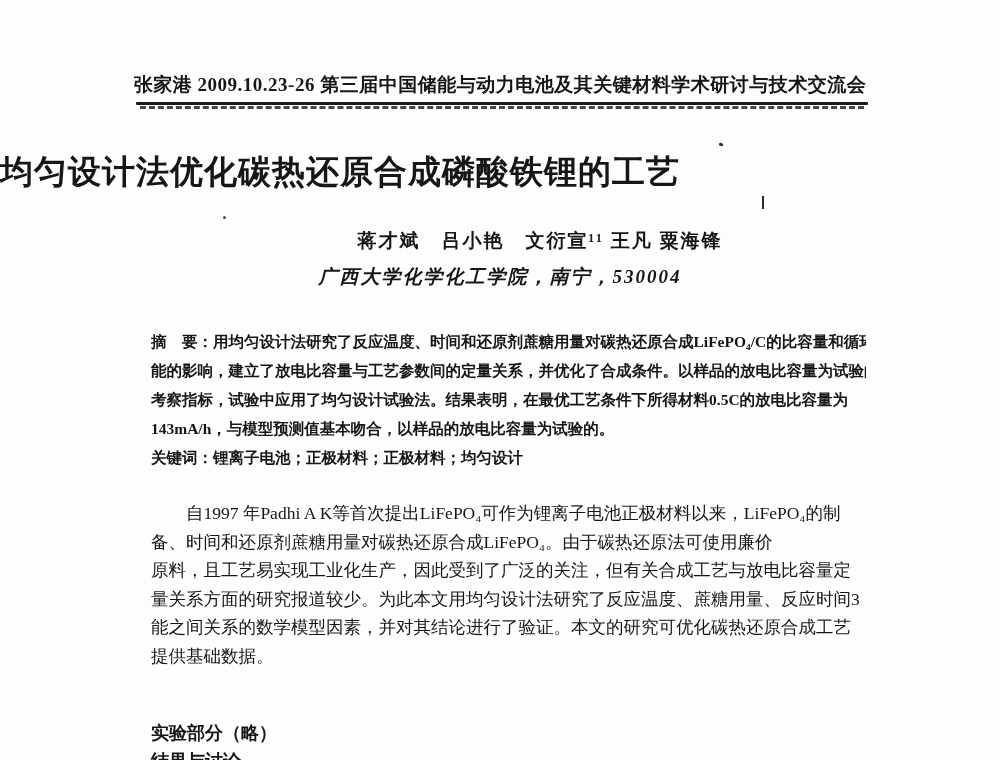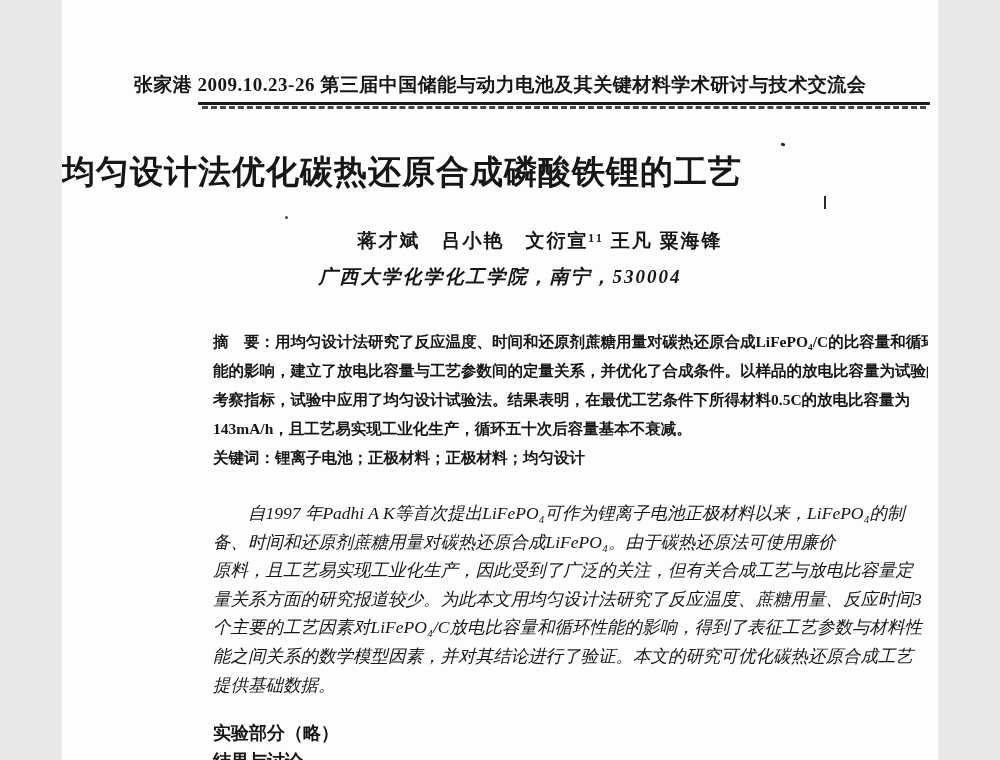--- a/index.html
+++ b/index.html
@@ -1,18 +1,18 @@
 <!DOCTYPE html>
 <html><head>
 <meta charset="utf-8">
 <style>
   html,body{margin:0;padding:0;background:#e8e8e8;}
   .page{
     position:relative;
-    width:876px;height:760px;
+    width:1000px;height:760px;
     margin:0 auto;
     background:#fdfdfd;
     color:#161616;
     overflow:hidden;
     font-family:"Liberation Serif","DejaVu Serif",serif;
   }
   .conf-header{
     position:absolute;top:72px;left:0;width:100%;
     text-align:center;
     font-size:19px;font-weight:bold;
@@ -50,21 +50,21 @@
   }
   .abstract{
     position:absolute;top:327px;left:151px;width:715px;
     font-size:15.5px;line-height:29px;font-weight:600;
   }
   .abstract .line{white-space:nowrap;overflow:hidden;}
   .body-text{
     position:absolute;top:499px;left:151px;width:715px;
     font-size:17.5px;line-height:28.6px;font-weight:500;
   }
-  .body-text .line{white-space:nowrap;overflow:hidden;font-style:italic;}
+  .body-text .line{white-space:nowrap;overflow:hidden;}
   .body-text .line.indent{text-indent:35px;}
   .sec-heading{
     position:absolute;left:151px;
     font-size:18px;font-weight:bold;
     white-space:nowrap;
   }
   .sec-exp{top:721px;}
   .sec-results{top:749px;}
   
   .artifact{position:absolute;background:#2b2b2b;}
@@ -89,30 +89,29 @@
   <div class="artifact art-dot"></div>
 
   <div class="authors">蒋才斌　吕小艳　文衍宣¹¹ 王凡 粟海锋</div>
 
   <div class="affiliation">广西大学化学化工学院，南宁，530004</div>
 
   <div class="abstract">
     <div class="line">摘　要：用均匀设计法研究了反应温度、时间和还原剂蔗糖用量对碳热还原合成LiFePO₄/C的比容量和循环性</div>
     <div class="line">能的影响，建立了放电比容量与工艺参数间的定量关系，并优化了合成条件。以样品的放电比容量为试验的</div>
     <div class="line">考察指标，试验中应用了均匀设计试验法。结果表明，在最优工艺条件下所得材料0.5C的放电比容量为</div>
-    <div class="line">143mA/h，且工艺易实现工业化生产，循环五十次后容量基本不衰减。</div>
+    <div class="line">143mA/h，与模型预测值基本吻合，以样品的放电比容量为试验的。</div>
     <div class="line">关键词：锂离子电池；正极材料；正极材料；均匀设计</div>
   </div>
 
   <div class="body-text">
     <div class="line indent">自1997 年Padhi A K等首次提出LiFePO₄可作为锂离子电池正极材料以来，LiFePO₄的制</div>
     <div class="line">备、时间和还原剂蔗糖用量对碳热还原合成LiFePO₄。由于碳热还原法可使用廉价</div>
     <div class="line">原料，且工艺易实现工业化生产，因此受到了广泛的关注，但有关合成工艺与放电比容量定</div>
     <div class="line">量关系方面的研究报道较少。为此本文用均匀设计法研究了反应温度、蔗糖用量、反应时间3</div>
-    <div class="line">个主要的工艺因素对LiFePO₄/C放电比容量和循环性能的影响，得到了表征工艺参数与材料性</div>
     <div class="line">能之间关系的数学模型因素，并对其结论进行了验证。本文的研究可优化碳热还原合成工艺</div>
     <div class="line">提供基础数据。</div>
   </div>
 
   <div class="sec-heading sec-exp">实验部分（略）</div>
 
   <div class="sec-heading sec-results">结果与讨论</div>
 
 </div>
 

